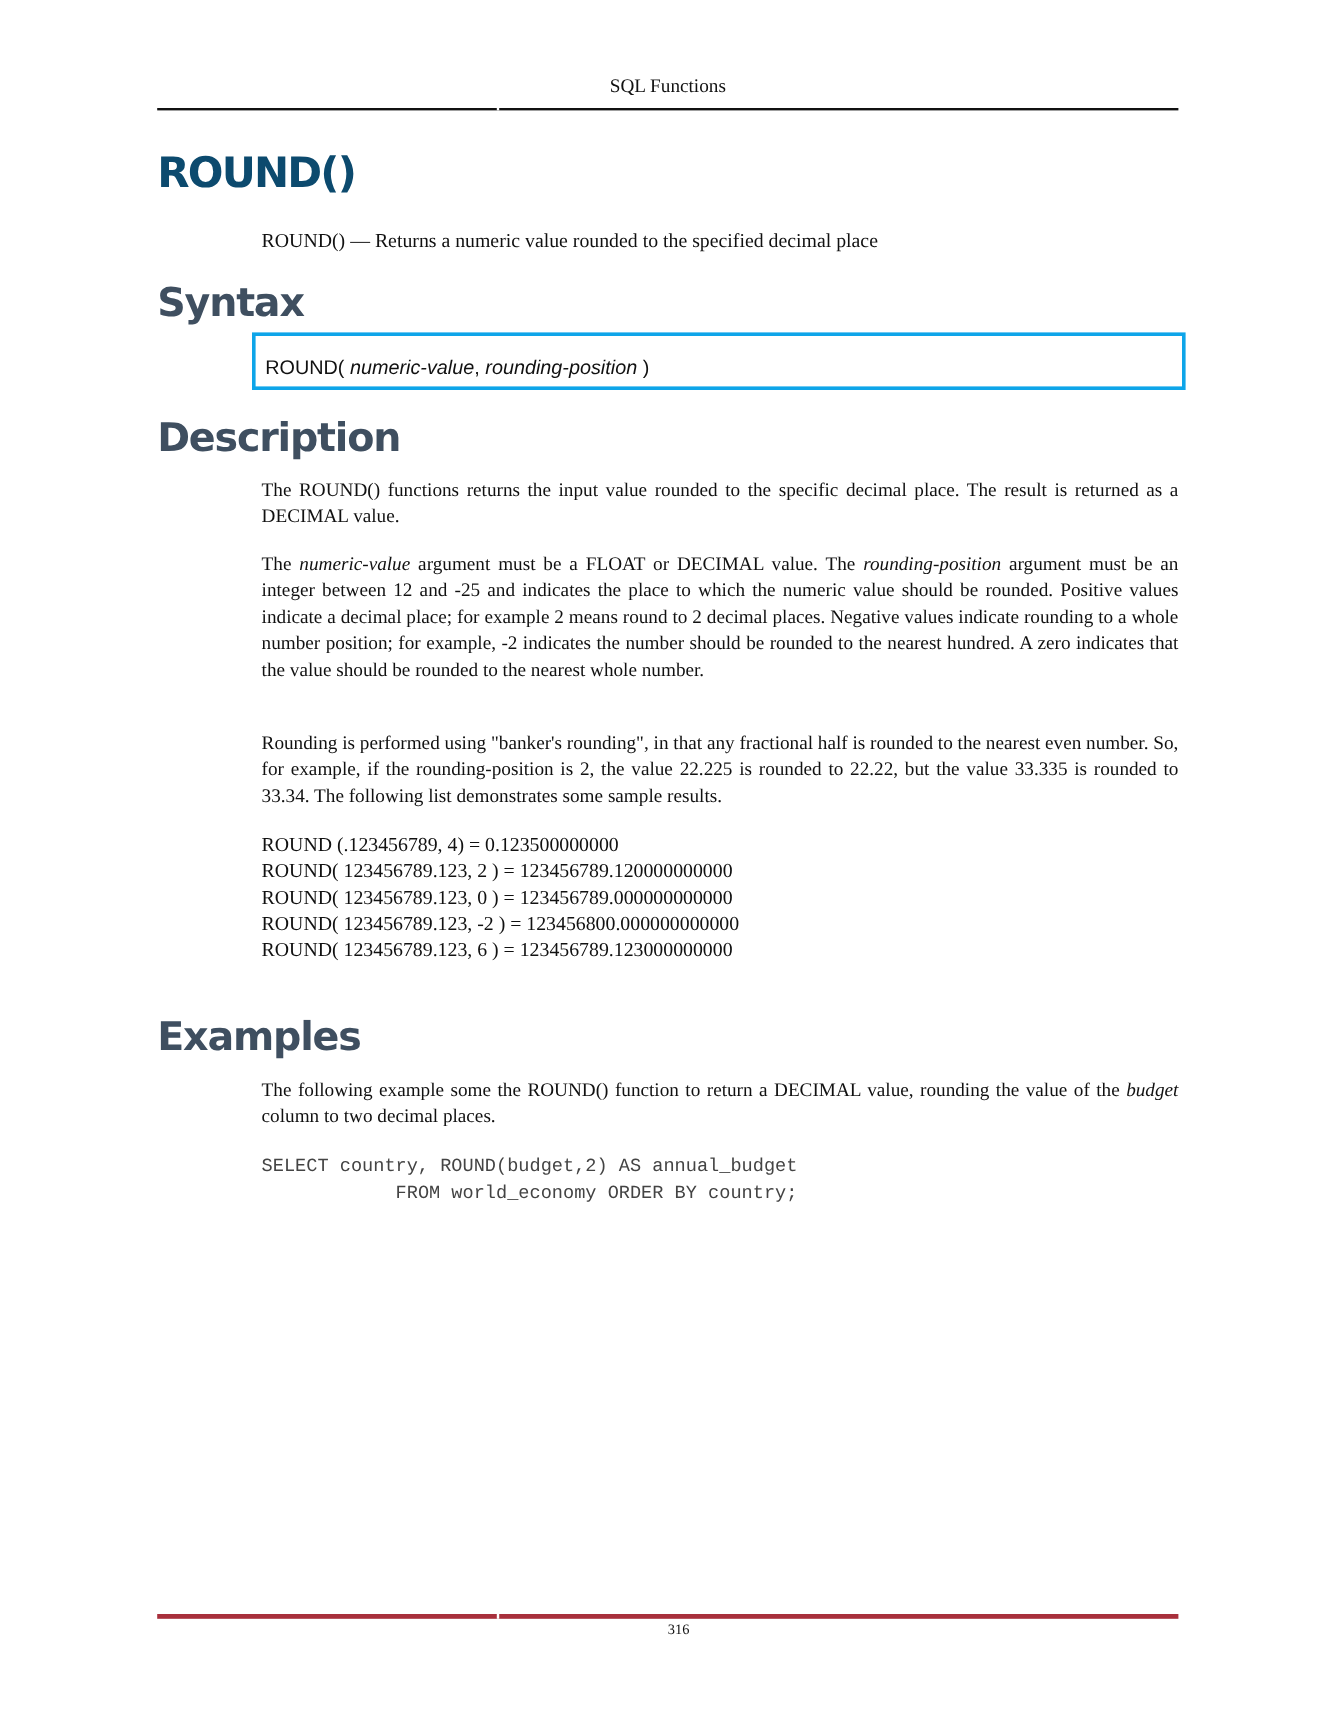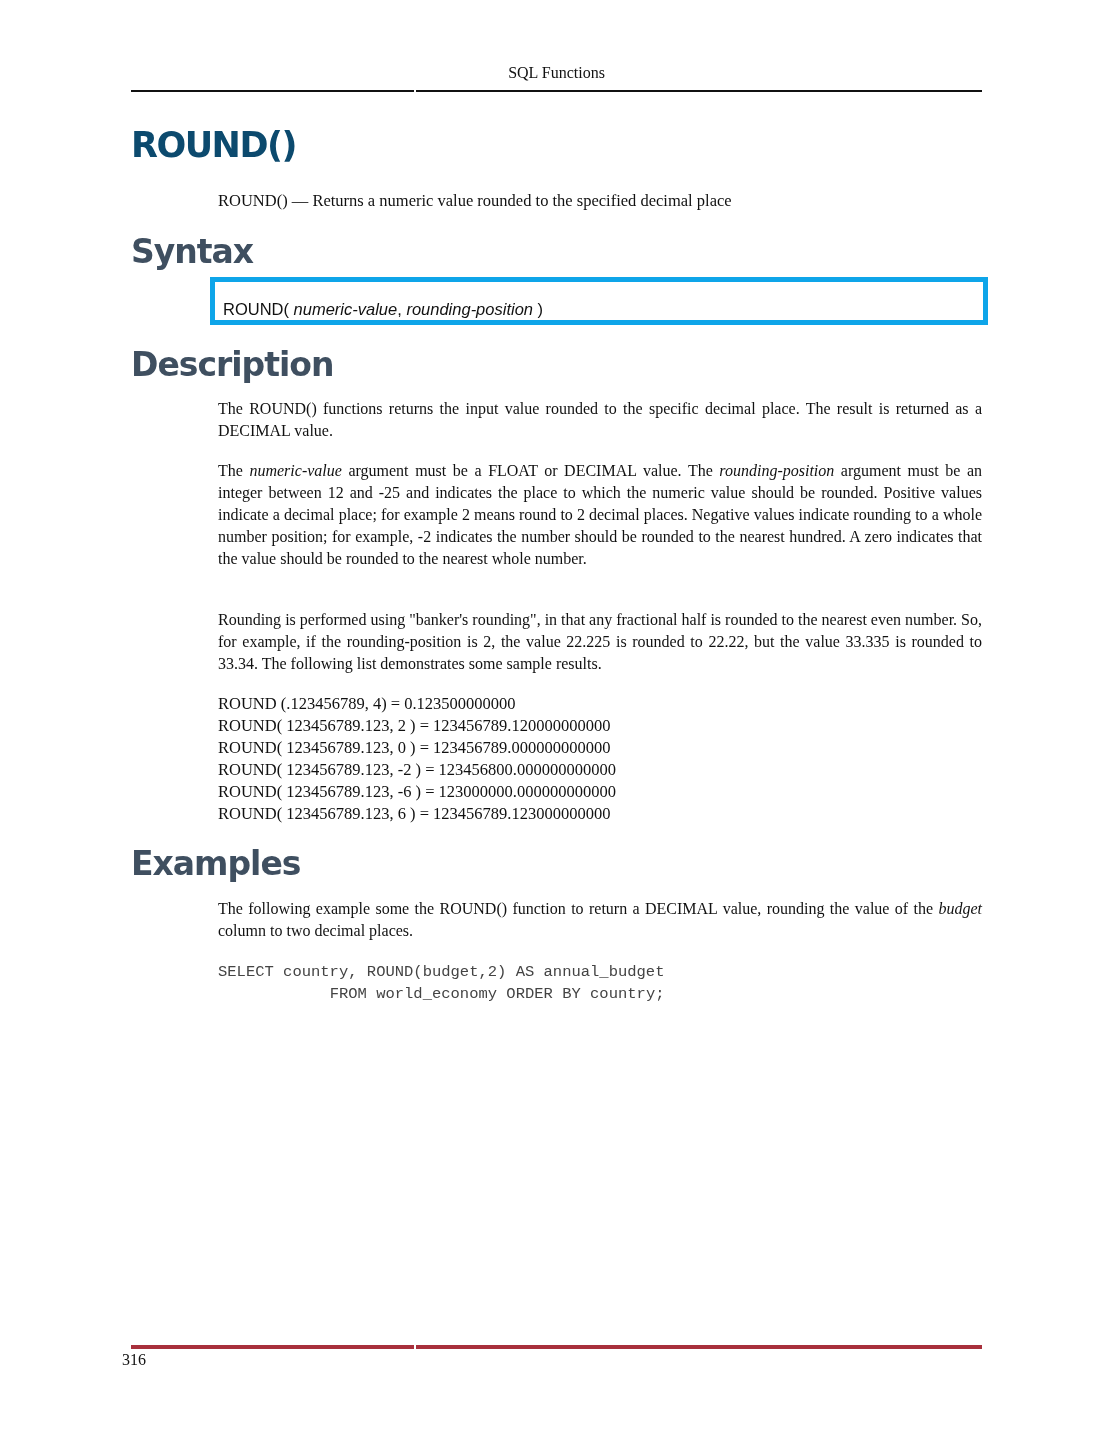--- a/index.html
+++ b/index.html
@@ -10,35 +10,35 @@
     .header-rule { position: absolute; left: 131px; top: 90px; width: 851px; height: 2px;
                    background: #111; }
     .header-rule .gap { position: absolute; left: 283px; top: 0; width: 2px; height: 2px; background: #fff; }
     h1.title { position: absolute; left: 131px; top: 128px; margin: 0;
                font-family: "DejaVu Sans", sans-serif; font-weight: bold; font-size: 35px;
                letter-spacing: -1.5px; color: #0c4a6e; line-height: 1; }
     .refpurpose { position: absolute; left: 218px; top: 191px; font-size: 16.5px; text-align: center; }
     h2 { position: absolute; left: 131px; margin: 0; font-family: "DejaVu Sans", sans-serif;
          font-weight: bold; font-size: 33px; color: #3f4f60; letter-spacing: -1px; line-height: 1; }
     .syntax-box { position: absolute; left: 210px; top: 277px; width: 778px; height: 48px;
-                  border: 5px solid #0ea5e9; box-sizing: border-box; }
+                  border: 3px solid #0ea5e9; box-sizing: border-box; }
     .syntax-box .synopsis { position: absolute; left: 8px; top: 18px;
                   font-family: "Liberation Sans", sans-serif; font-size: 16.5px; }
     .para { position: absolute; left: 218px; width: 764px; font-size: 16px; line-height: 22px;
             text-align: justify; }
     .samples { position: absolute; left: 218px; top: 693px; font-size: 16.5px; line-height: 22px; }
     .samples div { white-space: nowrap; }
     pre.code { position: absolute; left: 218px; top: 961px; margin: 0;
                font-family: "Liberation Mono", monospace; font-size: 15.5px; line-height: 22px;
                color: #444; text-align: right; }
     .footer-rule { position: absolute; left: 131px; top: 1345px; width: 851px; height: 4px;
                    background: #a8303c; }
     .footer-rule .gap { position: absolute; left: 283px; top: 0; width: 2px; height: 4px; background: #fff; }
-    .page-number { position: absolute; left: 122px; top: 1351px; width: 851px; text-align: left;
-                   font-size: 16px; }
+    .page-number { position: absolute; left: 140px; top: 1351px; width: 851px; text-align: center;
+                   font-size: 12px; }
     em { font-style: italic; }
   </style>
 </head>
 <body>
 
 <div class="running-header">SQL Functions</div>
 <div class="header-rule">
     <div class="gap"></div>
   </div>
 
@@ -53,21 +53,20 @@
 <h2 style="top:348px;">Description</h2>
 <div class="para" style="top:398px;">The ROUND() functions returns the input value rounded to the specific decimal place. The result is returned as a DECIMAL value.</div>
 <div class="para" style="top:460px;"><span>The </span><em>numeric-value</em><span> argument must be a FLOAT or DECIMAL value. The </span><em>rounding-position</em><span> argument must be an integer between 12 and -25 and indicates the place to which the numeric value should be rounded. Positive values indicate a decimal place; for example 2 means round to 2 decimal places. Negative values indicate rounding to a whole number position; for example, -2 indicates the number should be rounded to the nearest hundred. A zero indicates that the value should be rounded to the nearest whole number.</span></div>
 <div class="para" style="top:609px;">Rounding is performed using "banker's rounding", in that any fractional half is rounded to the nearest even number. So, for example, if the rounding-position is 2, the value 22.225 is rounded to 22.22, but the value 33.335 is rounded to 33.34. The following list demonstrates some sample results.</div>
 
 <div class="samples">
   <div>ROUND (.123456789, 4) = 0.123500000000</div>
   <div>ROUND( 123456789.123, 2 ) = 123456789.120000000000</div>
   <div>ROUND( 123456789.123, 0 ) = 123456789.000000000000</div>
   <div>ROUND( 123456789.123, -2 ) = 123456800.000000000000</div>
-  <div>ROUND( 123456789.123, -6 ) = 123000000.000000000000</div>
   <div>ROUND( 123456789.123, 6 ) = 123456789.123000000000</div>
 </div>
 
 <h2 style="top:847px;">Examples</h2>
 <div class="para" style="top:898px;"><span>The following example some the ROUND() function to return a DECIMAL value, rounding the value of the </span><em>budget</em><span> column to two decimal places.</span></div>
 <pre class="code">SELECT country, ROUND(budget,2) AS annual_budget
     FROM world_economy ORDER BY country;</pre>
 
 <div class="footer-rule">
     <div class="gap"></div>

